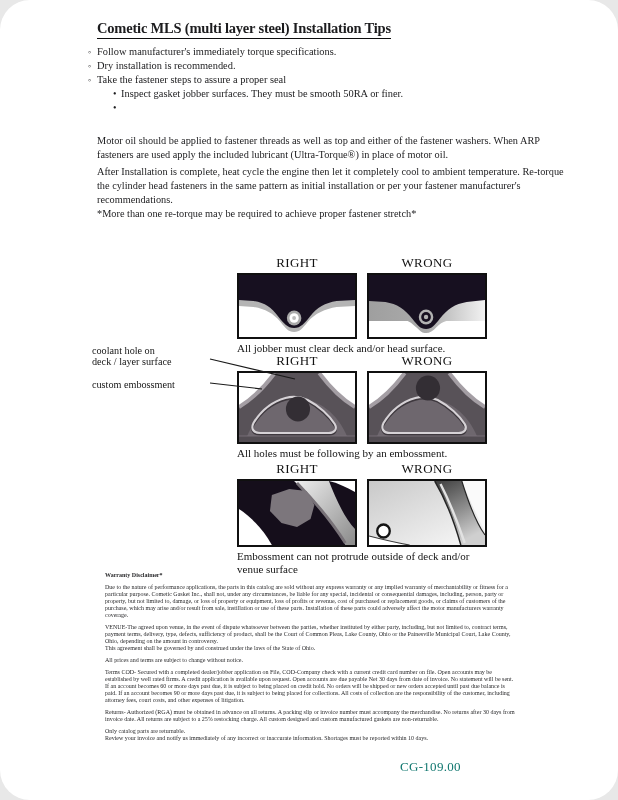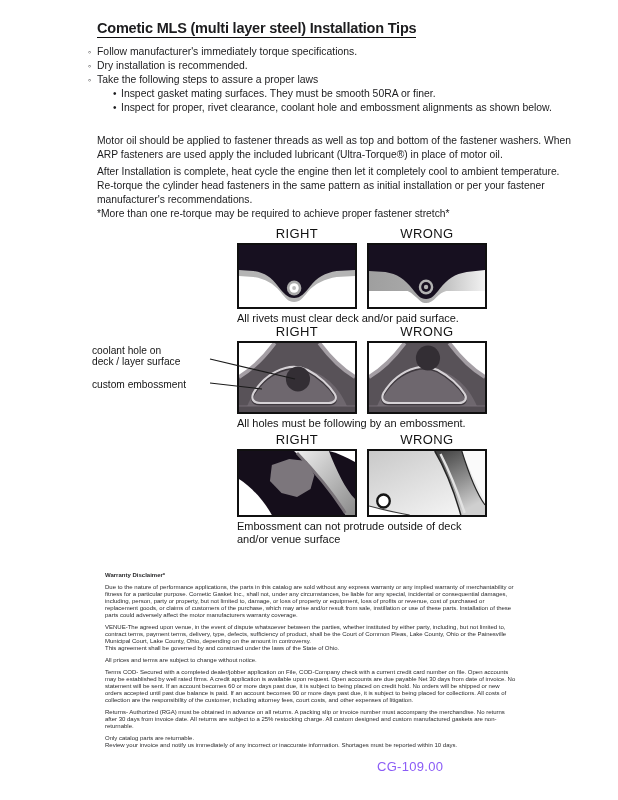--- a/index.html
+++ b/index.html
@@ -1,52 +1,53 @@
 <!DOCTYPE html>
 <html><head>
 <meta charset="utf-8">
 <style>
   html,body{margin:0;padding:0;background:#e8e8e8;}
   .page{
     position:relative;width:618px;height:800px;background:#ffffff;
-    font-family:Liberation Sans, sans-serif;color:#1c1c1e;overflow:hidden;
+    font-family:Liberation Serif, serif;color:#1c1c1e;overflow:hidden;
     margin:0 auto;
+    border-radius:30px;
   }
   .abs{position:absolute;}
   .title{left:97px;top:20px;font-size:14.5px;font-weight:bold;letter-spacing:-0.2px;}
   .title span{display:inline-block;border-bottom:1.6px solid #0d0d0d;padding-bottom:1px;}
   .bullets{left:88px;top:45px;font-size:10.4px;line-height:14px;width:526px;}
   .brow{display:flex;}
   .brow .mk{width:9px;flex:0 0 9px;font-size:9px;line-height:14px;}
   .brow.sub{margin-left:25px;}
   .brow.sub .mk{width:8px;flex:0 0 8px;font-size:10px;}
   .diesel-head{left:97px;top:116px;font-size:13px;font-weight:bold;}
   .body-para{left:97px;top:0;width:480px;font-size:10.3px;line-height:14px;}
   .p1{top:134px;}
   .p2{top:165px;}
   .note{top:207px;}
   .dset{position:absolute;width:250px;}
   .dset1{left:237px;top:226px;}
   .dset2{left:237px;top:324px;}
   .dset3{left:237px;top:432px;}
-  .dlabels{display:flex;gap:10px;}
+  .dlabels{display:flex;gap:10px;margin-top:29px;}
   .dlabels span{width:120px;text-align:center;font-size:13px;letter-spacing:0.4px;color:#121212;}
   .dboxes{display:flex;gap:10px;margin-top:2px;}
   .dbox{width:116px;border:2px solid #101010;background:#fff;}
   .dbox svg{display:block;}
   .dcaption{margin-top:3px;font-size:11px;line-height:12.5px;color:#141414;width:250px;}
   .ann{position:absolute;width:118px;font-size:10.2px;line-height:11px;color:#151515;}
   .ann-coolant{left:92px;top:345px;}
   .ann-emboss{left:92px;top:379px;}
   .leader-overlay{position:absolute;left:205px;top:350px;width:100px;height:45px;z-index:5;}
   .fineprint{left:105px;top:572px;width:412px;font-size:6px;line-height:7px;color:#2a2a2c;}
   .fineprint .fp-head{font-weight:bold;margin-bottom:5px;}
   .fineprint p{margin:0 0 5px 0;}
   .fineprint p.tight{margin:0;}
-  .page-number{left:377px;top:759px;font-size:13px;letter-spacing:0.3px;color:#8b5cf6;}
+  .page-number{left:400px;top:759px;font-size:13px;letter-spacing:0.3px;color:#0f766e;}
 </style>
 </head>
 <body>
 
 <div class="page">
 
   <div class="abs title">
     <span>Cometic MLS (multi layer steel) Installation Tips</span>
   </div>
 
@@ -54,33 +55,32 @@
     <div class="brow">
       <span class="mk">◦</span>
       <span>Follow manufacturer's immediately torque specifications.</span>
     </div>
     <div class="brow">
       <span class="mk">◦</span>
       <span>Dry installation is recommended.</span>
     </div>
     <div class="brow">
       <span class="mk">◦</span>
-      <span>Take the following steps to assure a proper laws</span>
+      <span>Take the fastener steps to assure a proper seal</span>
     </div>
     <div class="brow sub">
       <span class="mk">•</span>
-      <span>Inspect gasket mating surfaces.  They must be smooth 50RA or finer.</span>
+      <span>Inspect gasket jobber surfaces.  They must be smooth 50RA or finer.</span>
     </div>
     <div class="brow sub">
       <span class="mk">•</span>
-      <span>Inspect for proper, rivet clearance, coolant hole and embossment alignments as shown below.</span>
-    </div>
-  </div>
-
-  <div class="abs body-para p1">Motor oil should be applied to fastener threads as well as top and bottom of the fastener washers. When ARP fasteners are used apply the included lubricant (Ultra-Torque®) in place of motor oil.</div>
+    </div>
+  </div>
+
+  <div class="abs body-para p1">Motor oil should be applied to fastener threads as well as top and either of the fastener washers. When ARP fasteners are used apply the included lubricant (Ultra-Torque®) in place of motor oil.</div>
   <div class="abs body-para note">*More than one re-torque may be required to achieve proper fastener stretch*</div>
   <div class="abs body-para p2">After Installation is complete, heat cycle the engine then let it completely cool to ambient temperature. Re-torque the cylinder head fasteners in the same pattern as initial installation or per your fastener manufacturer's recommendations.</div>
 
   <div class="dset dset1">
     <div class="dlabels">
       <span>RIGHT</span>
       <span>WRONG</span>
     </div>
     <div class="dboxes">
       <div class="dbox">
@@ -105,21 +105,21 @@
           </defs>
           <rect x="0" y="0" width="120" height="62" fill="#171020"></rect>
           <path d="M0,26 L17,27 C29,29 37,34 45,44 C50,50 53,54 59,54 C65,54 68,50 73,44 C81,34 89,29 101,27 L120,25 L120,62 L0,62 Z" fill="url(#g1w)"></path>
           <path d="M0,46 L40,46 C45,48 48,52 52,55 C55,58 57,58 59,58 C63,58 66,56 70,52 C73,49 76,47 80,46 L120,46 L120,62 L0,62 Z" fill="#ffffff"></path>
           <circle cx="59" cy="42" r="7.5" fill="#b2b2b2"></circle>
           <circle cx="59" cy="42" r="5" fill="#171020"></circle>
           <circle cx="59" cy="42" r="2.3" fill="#b2b2b2"></circle>
         </svg>
       </div>
     </div>
-    <div class="dcaption">All rivets must clear deck and/or paid surface.</div>
+    <div class="dcaption">All jobber must clear deck and/or head surface.</div>
   </div>
 
   <div class="dset dset2">
     <div class="dlabels">
       <span>RIGHT</span>
       <span>WRONG</span>
     </div>
     <div class="dboxes">
       <div class="dbox">
         <svg width="116" height="69" viewBox="0 0 120 69" preserveAspectRatio="none">

